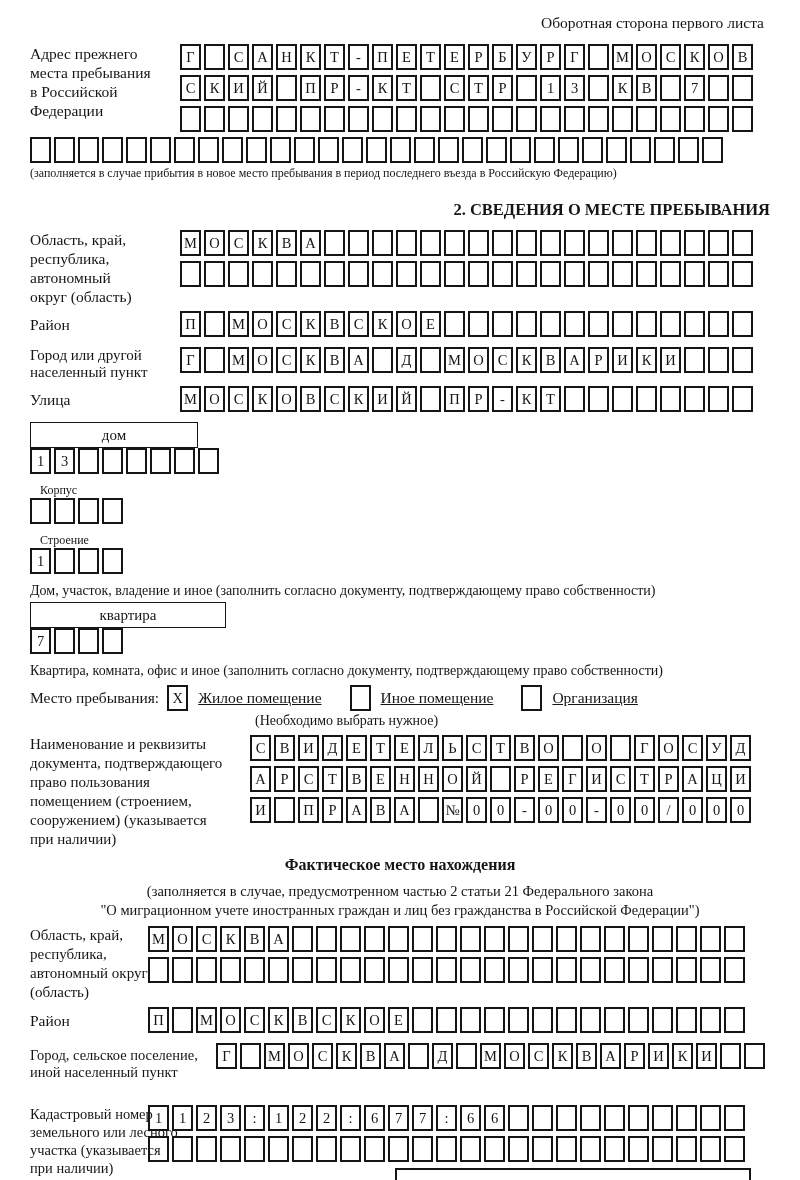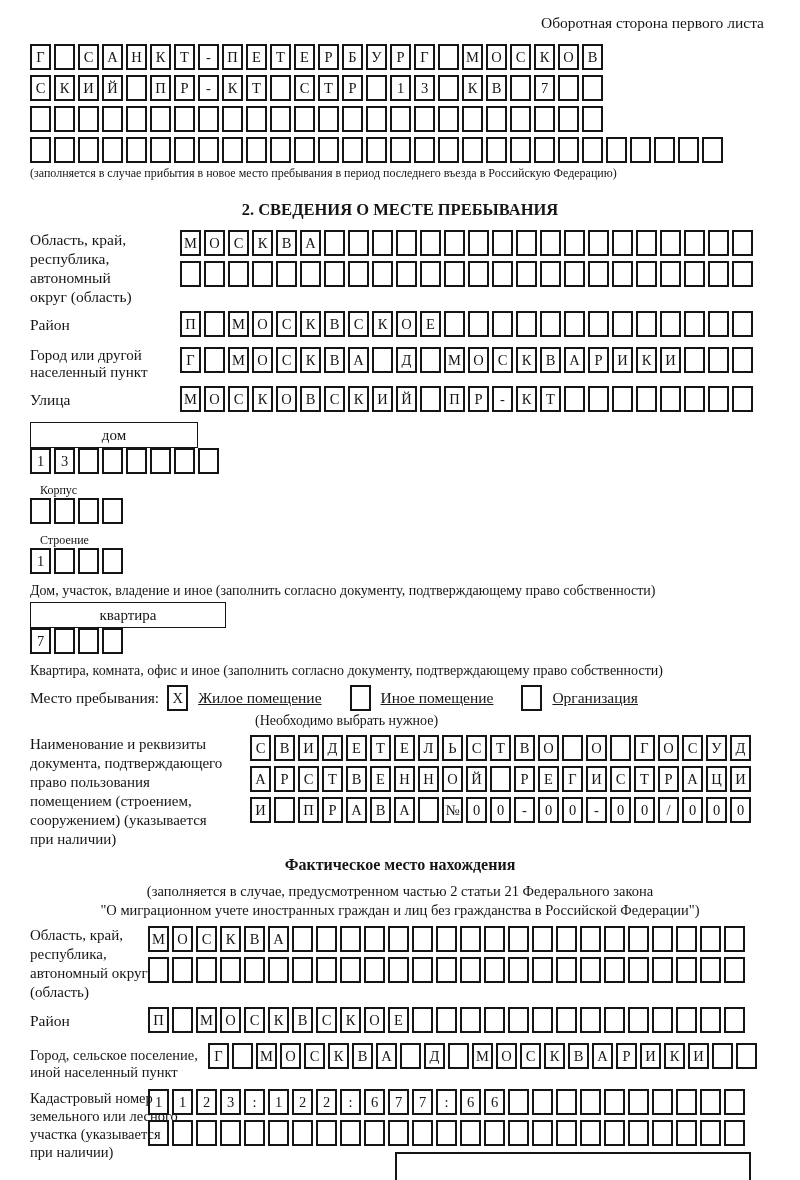--- a/index.html
+++ b/index.html
@@ -29,21 +29,21 @@
   .form-row { display:flex; align-items:flex-start; }
   .row-label { flex-shrink:0; font-size:15.5px; line-height:19px; }
   .row-label > div { white-space:nowrap; }
   .grid-col { flex-shrink:0; }
 
   .addr-block { display:flex; margin-top:12px; }
   .addr-label { width:150px; }
   .fullwidth-row { margin-bottom:2px; }
 
   .center-note { text-align:left; font-size:12px; line-height:17px; margin-bottom:18px; }
-  .section-title { text-align:center; font-weight:bold; font-size:16.5px; margin:4px 0 10px 0; }
+  .section-title { text-align:right; font-weight:bold; font-size:16.5px; margin:4px 0 10px 0; }
 
   .region-row { height:57px; margin-bottom:24px; }
   .region-row .row-label { width:150px; }
   .std-row { margin-bottom:5px; }
   .std-row .row-label { width:150px; padding-top:4px; }
   .city2-label { line-height:17px; font-size:15px; padding-top:0 !important; }
 
   .house-row { display:flex; align-items:flex-start; margin-bottom:3px;flex-direction:column; }
   .label-box {
     height:26px; border:1.7px solid #151515;
@@ -64,21 +64,21 @@
   .choose-note { font-size:14px; margin:0 0 6px 225px; }
 
   .doc-block { height:93px; margin-bottom:28px; margin-top:4px; }
   .doc-block .row-label { width:220px; font-size:15px; }
 
   .actual-title { text-align:center; font-weight:bold; font-size:16px; margin:6px 0 8px 0; }
   .fed-note { text-align:center; font-size:14.5px; line-height:19px; margin-bottom:6px; }
 
   .region3-row .row-label { width:118px; font-size:15px; }
   .district3-row .row-label { width:118px; }
-  .city3-row { margin-bottom:8px; }
+  .city3-row { margin-bottom:24px;gap:8px; }
   .city3-row .row-label { width:178px; font-size:14.5px; line-height:17px; }
   .cadastre-row { height:57px; margin-bottom:0; }
   .cadastre-row .row-label { width:118px; font-size:14.5px; line-height:18px; }
 
   .stamp-box {
     width:356px; height:176px;
     border:2px solid #151515;
     margin-left:365px; margin-top:6px;
     background:#fff;
   }
@@ -88,20 +88,26 @@
   }
 </style>
 </head>
 <body>
 
 <div class="page">
 
   <div class="header-note">Оборотная сторона первого листа</div>
 
   <div class="addr-block">
+    <div class="row-label addr-label">
+        <div>Адрес прежнего</div>
+        <div>места пребывания</div>
+        <div>в Российской</div>
+        <div>Федерации</div>
+      </div>
     <div class="grid-col">
       <div class="cells-row"><span class="cell">Г</span><span class="cell"></span><span class="cell">С</span><span class="cell">А</span><span class="cell">Н</span><span class="cell">К</span><span class="cell">Т</span><span class="cell">-</span><span class="cell">П</span><span class="cell">Е</span><span class="cell">Т</span><span class="cell">Е</span><span class="cell">Р</span><span class="cell">Б</span><span class="cell">У</span><span class="cell">Р</span><span class="cell">Г</span><span class="cell"></span><span class="cell">М</span><span class="cell">О</span><span class="cell">С</span><span class="cell">К</span><span class="cell">О</span><span class="cell">В</span></div>
       <div class="cells-row"><span class="cell">С</span><span class="cell">К</span><span class="cell">И</span><span class="cell">Й</span><span class="cell"></span><span class="cell">П</span><span class="cell">Р</span><span class="cell">-</span><span class="cell">К</span><span class="cell">Т</span><span class="cell"></span><span class="cell">С</span><span class="cell">Т</span><span class="cell">Р</span><span class="cell"></span><span class="cell">1</span><span class="cell">3</span><span class="cell"></span><span class="cell">К</span><span class="cell">В</span><span class="cell"></span><span class="cell">7</span><span class="cell"></span><span class="cell"></span></div>
       <div class="cells-row"><span class="cell"></span><span class="cell"></span><span class="cell"></span><span class="cell"></span><span class="cell"></span><span class="cell"></span><span class="cell"></span><span class="cell"></span><span class="cell"></span><span class="cell"></span><span class="cell"></span><span class="cell"></span><span class="cell"></span><span class="cell"></span><span class="cell"></span><span class="cell"></span><span class="cell"></span><span class="cell"></span><span class="cell"></span><span class="cell"></span><span class="cell"></span><span class="cell"></span><span class="cell"></span><span class="cell"></span></div>
     </div>
   </div>
   <div class="cells-row fullwidth-row"><span class="cell"></span><span class="cell"></span><span class="cell"></span><span class="cell"></span><span class="cell"></span><span class="cell"></span><span class="cell"></span><span class="cell"></span><span class="cell"></span><span class="cell"></span><span class="cell"></span><span class="cell"></span><span class="cell"></span><span class="cell"></span><span class="cell"></span><span class="cell"></span><span class="cell"></span><span class="cell"></span><span class="cell"></span><span class="cell"></span><span class="cell"></span><span class="cell"></span><span class="cell"></span><span class="cell"></span><span class="cell"></span><span class="cell"></span><span class="cell"></span><span class="cell"></span><span class="cell"></span></div>
   <div class="center-note">(заполняется в случае прибытия в новое место пребывания в период последнего въезда в Российскую Федерацию)</div>
 
   <div class="section-title">2. СВЕДЕНИЯ О МЕСТЕ ПРЕБЫВАНИЯ</div>

